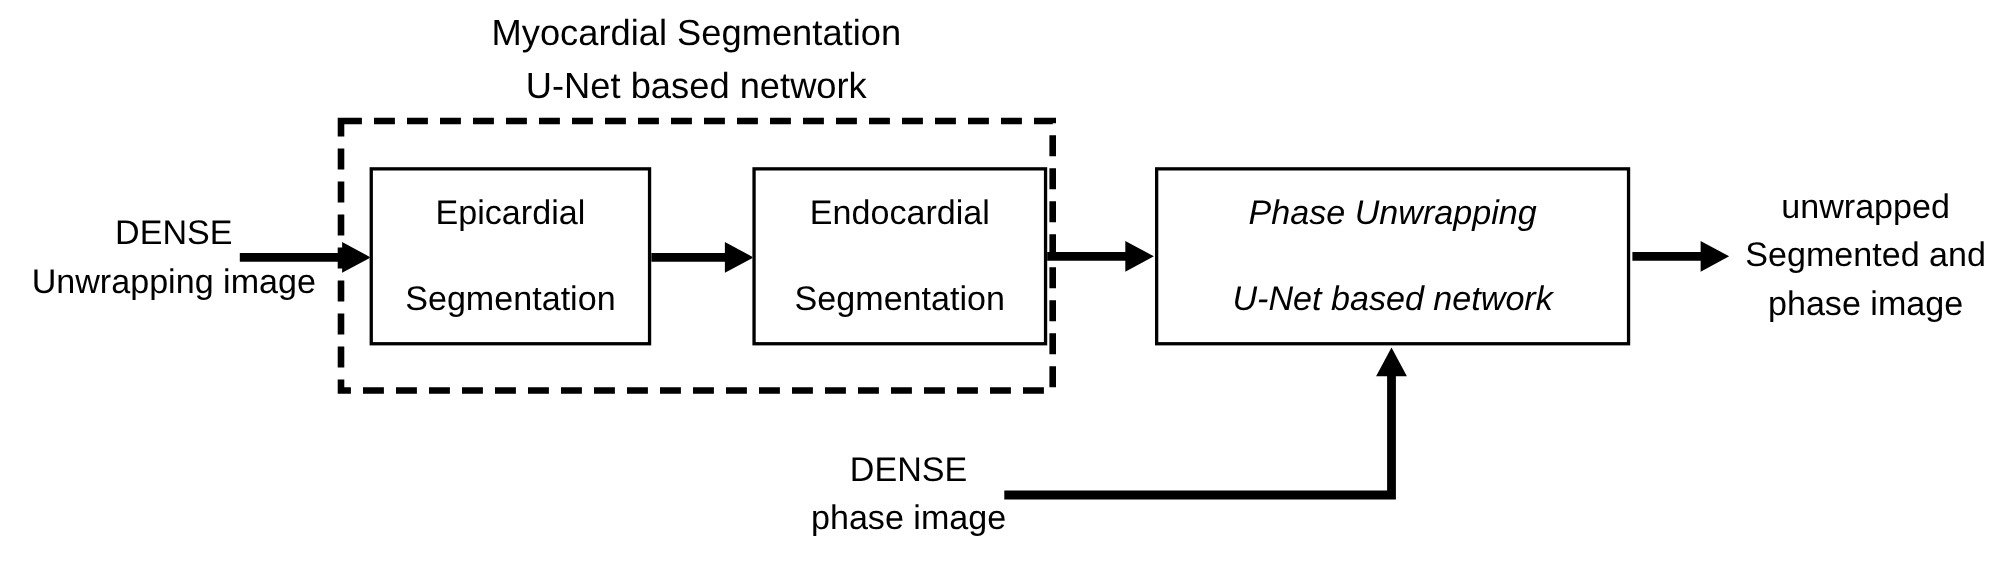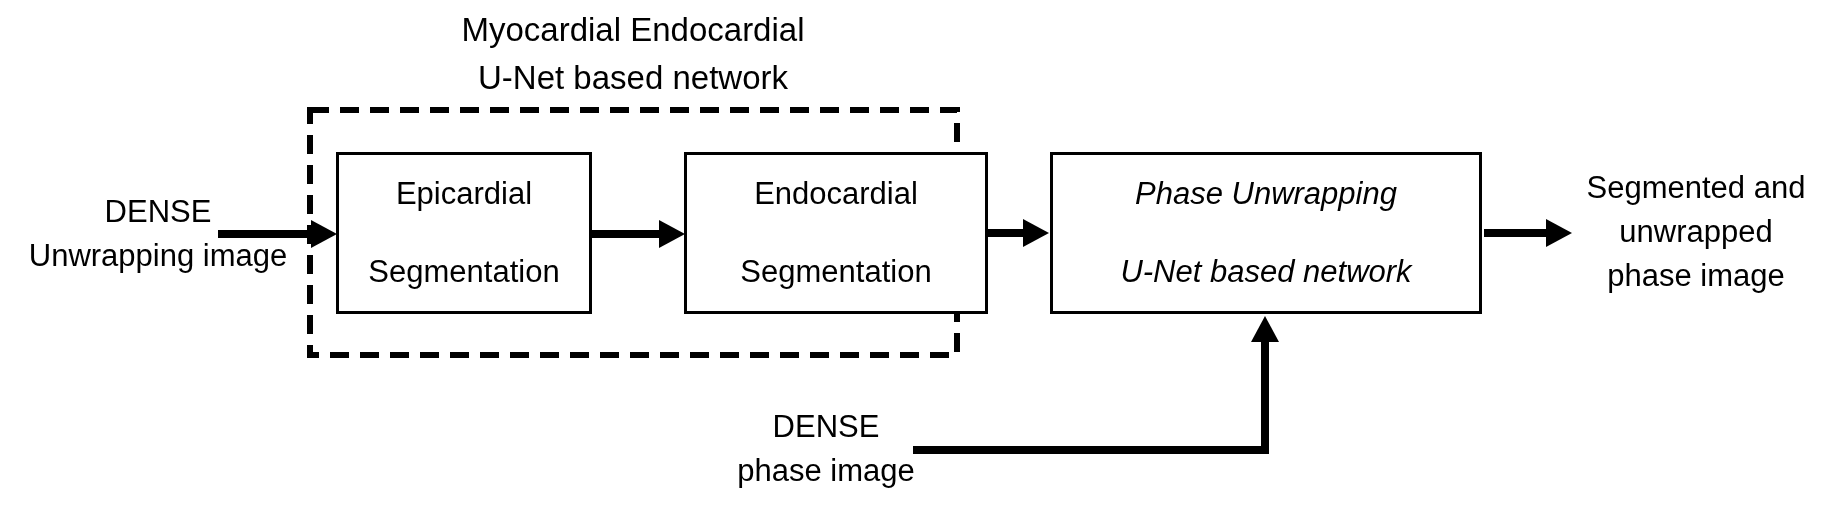--- a/index.html
+++ b/index.html
@@ -34,21 +34,21 @@
     align-items: center;
     justify-content: center;
     text-align: center;
     font-size: 31px;
     line-height: 46px;
     z-index: 2;
     white-space: nowrap;
     gap: 32px;
   }
   .box-epicardial  { left: 336px;  top: 152px; width: 256px; height: 162px; }
-  .box-endocardial { left: 684px;  top: 152px; width: 304px; height: 162px; }
+  .box-endocardial { left: 684px;  top: 152px; width: 268px; height: 162px; }
   .box-phase      { left: 1050px; top: 152px; width: 432px; height: 162px; font-style: italic; }
 
   .free-label {
     position: absolute;
     text-align: center;
     font-size: 31px;
     line-height: 44px;
     z-index: 3;
     white-space: nowrap;
   }
@@ -89,21 +89,21 @@
       <polygon points="1546,219 1546,247 1572,233" fill="#000000"></polygon>
     </g>
 
     <g>
       <path d="M 913 450 L 1265 450 L 1265 340" fill="none" stroke="#000000" stroke-width="8" stroke-linejoin="miter"></path>
       <polygon points="1251,342 1279,342 1265,316" fill="#000000"></polygon>
     </g>
   </svg>
 
   <div class="free-label label-title">
-    <div>Myocardial Endocardial</div>
+    <div>Myocardial Segmentation</div>
     <div>U-Net based network</div>
   </div>
 
   <div class="node-box box-epicardial">
     <div>Epicardial</div>
     <div>Segmentation</div>
   </div>
 
   <div class="node-box box-endocardial">
     <div>Endocardial</div>
@@ -114,22 +114,22 @@
     <div>Phase Unwrapping</div>
     <div>U-Net based network</div>
   </div>
 
   <div class="free-label label-input">
     <div>DENSE</div>
     <div>Unwrapping image</div>
   </div>
 
   <div class="free-label label-output">
+    <div>unwrapped</div>
     <div>Segmented and</div>
-    <div>unwrapped</div>
     <div>phase image</div>
   </div>
 
   <div class="free-label label-phase-input">
     <div>DENSE</div>
     <div>phase image</div>
   </div>
 
 </div>
 

